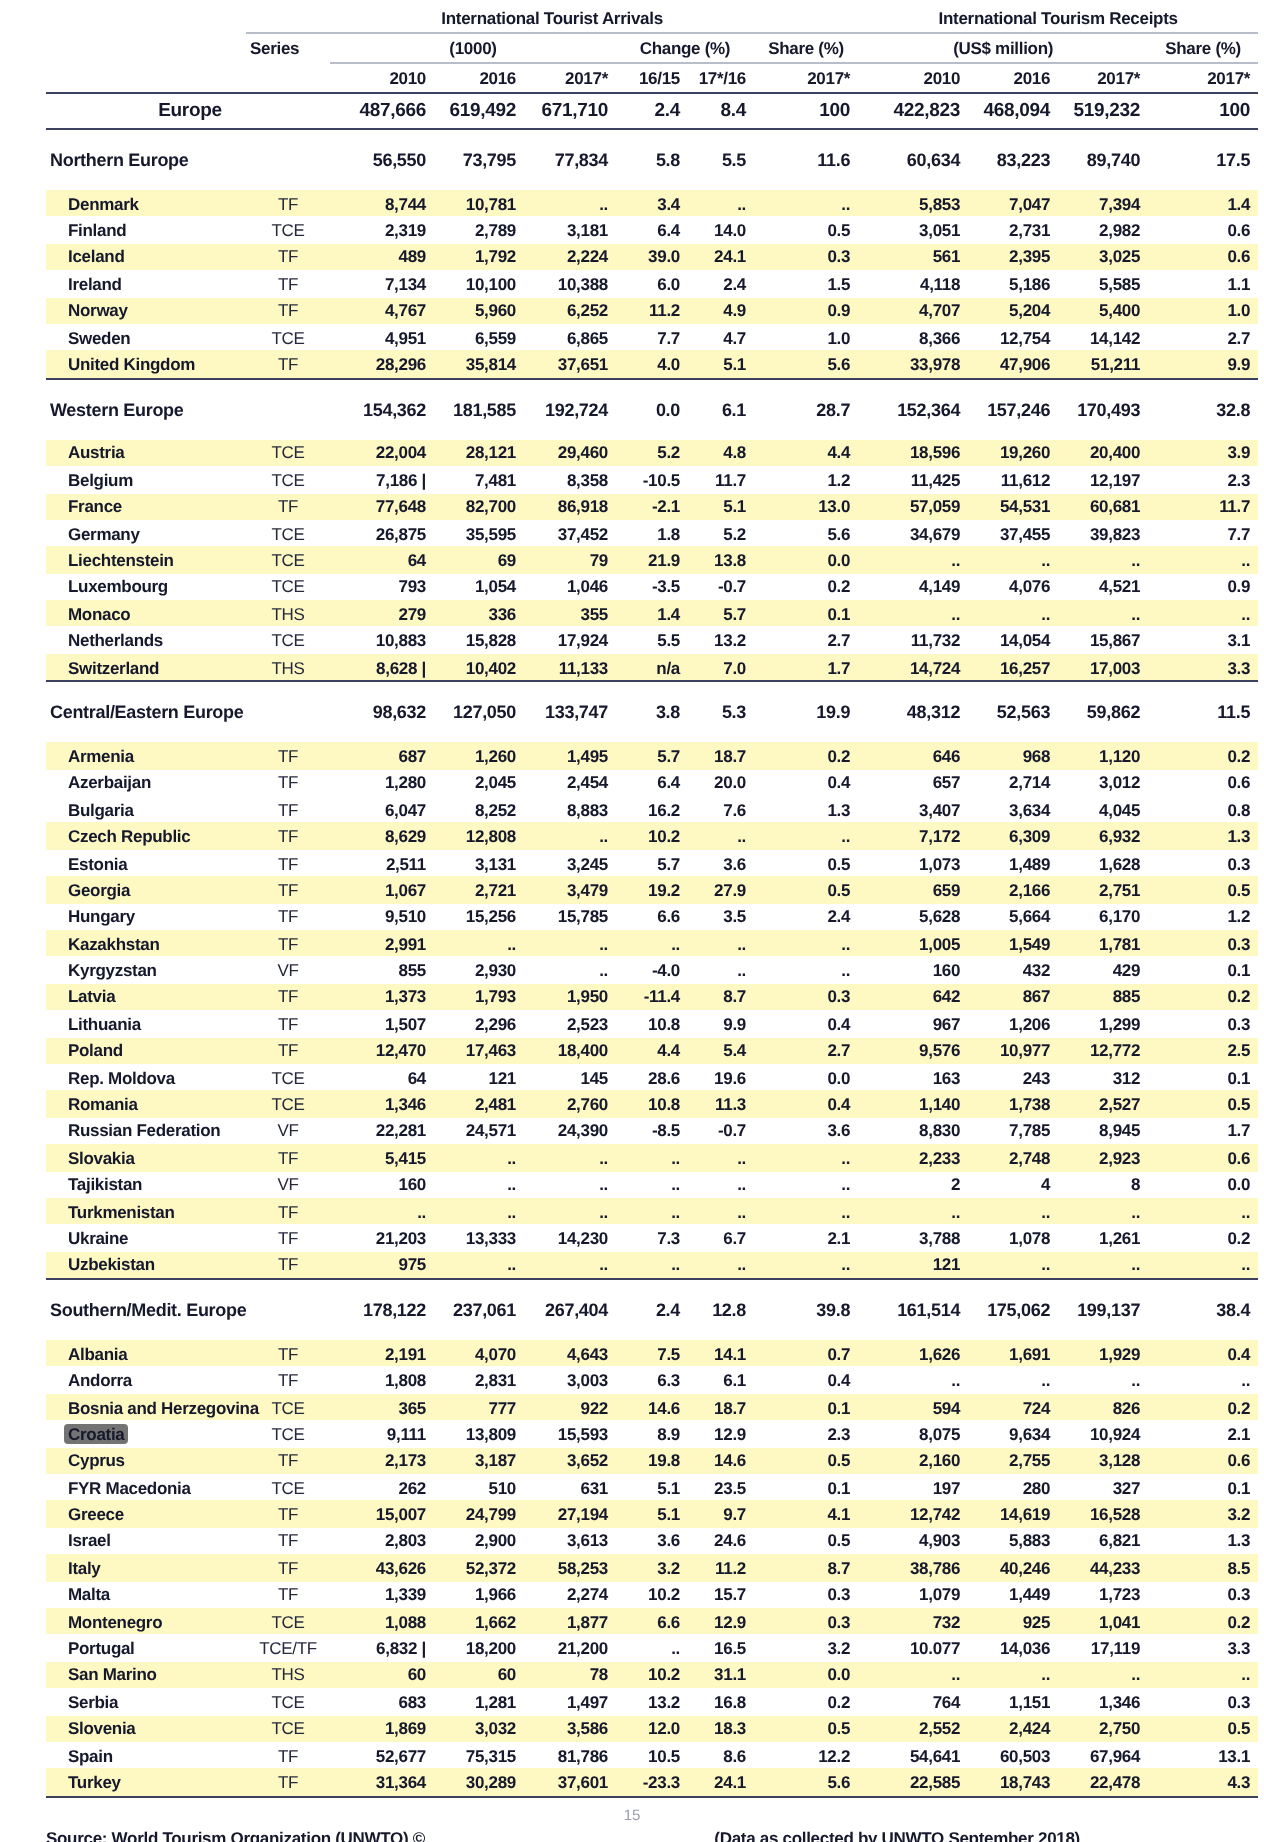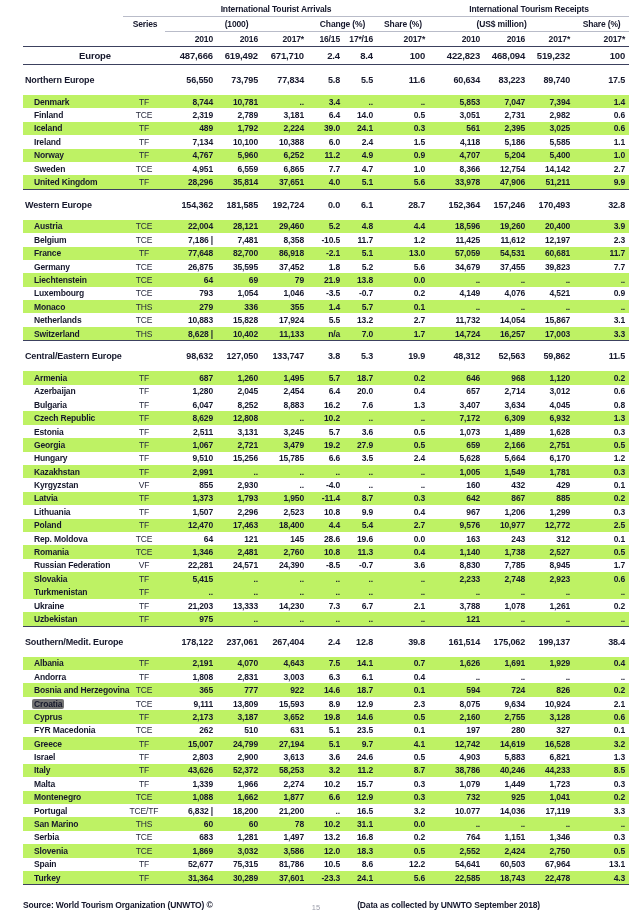--- a/index.html
+++ b/index.html
@@ -11,31 +11,31 @@
   .sheet{padding-top:2px;}
   table{
     border-collapse:collapse;table-layout:fixed;
     width:606px;margin-left:23px;
   }
   th,td{padding:0;white-space:nowrap;overflow:visible;letter-spacing:-0.15px;}
   
   thead th{font-size:8.5px;font-weight:700;height:14px;vertical-align:middle;margin-left:37px;}
   th.grp{text-align:center;border-bottom:1px solid #b9bcc9;}
   th.sub{text-align:center;border-bottom:1px solid #b9bcc9;}
-  th.series-h{text-align:center;border-bottom:none;padding-left:2px;}
+  th.series-h{text-align:left;border-bottom:none;padding-left:2px;}
   th.empty{border:none;}
   th.yr{text-align:right;padding-right:4px;}
   thead tr.h3 th{border-bottom:1px solid #3c415e;}
   
   td{font-size:8.5px;}
   td.num{text-align:right;font-weight:700;padding-right:4px;}
   td.name{text-align:left;font-weight:700;padding-left:11px;}
   td.series{text-align:center;font-weight:400;color:#26283c;}
   tr.country td{height:13.4px;}
-  tr.shade{background:#bef264;margin-top:37px;}
+  tr.shade{background:#fef9c3;margin-top:37px;}
   tr.region td{height:30px;font-size:9px;border-top:1px solid #3c415e;}
   tr.region td.name{padding-left:2px;}
   tr.europe td{height:17px;font-size:9.5px;border-bottom:1px solid #3c415e;}
   tr.europe td.name{padding-left:2px;text-align:center;}
   table{border-bottom:1px solid #3c415e;}
   .hl{background:#737373;border-radius:2px;padding:0 2px;margin-left:-2px;}
   
   .footer{
     width:517px;margin-left:23px;margin-top:15px;
     display:flex;justify-content:space-between;
@@ -589,20 +589,34 @@
           <td class="num">..</td>
           <td class="num">..</td>
           <td class="num">..</td>
           <td class="num">..</td>
           <td class="num">..</td>
           <td class="num">2,233</td>
           <td class="num">2,748</td>
           <td class="num">2,923</td>
           <td class="num">0.6</td>
         </tr>
+        <tr class="country">
+          <td class="name">Tajikistan</td>
+          <td class="series">VF</td>
+          <td class="num">160</td>
+          <td class="num">..</td>
+          <td class="num">..</td>
+          <td class="num">..</td>
+          <td class="num">..</td>
+          <td class="num">..</td>
+          <td class="num">2</td>
+          <td class="num">4</td>
+          <td class="num">8</td>
+          <td class="num">0.0</td>
+        </tr>
         <tr class="country shade">
           <td class="name">Turkmenistan</td>
           <td class="series">TF</td>
           <td class="num">..</td>
           <td class="num">..</td>
           <td class="num">..</td>
           <td class="num">..</td>
           <td class="num">..</td>
           <td class="num">..</td>
           <td class="num">..</td>

